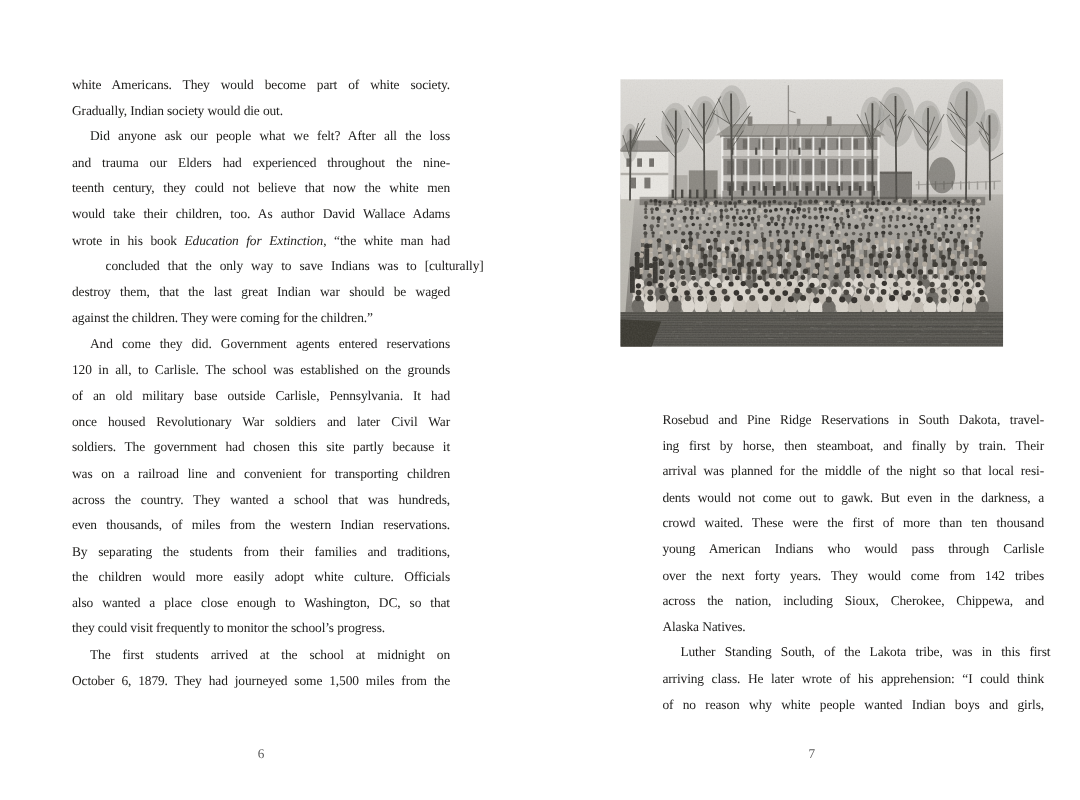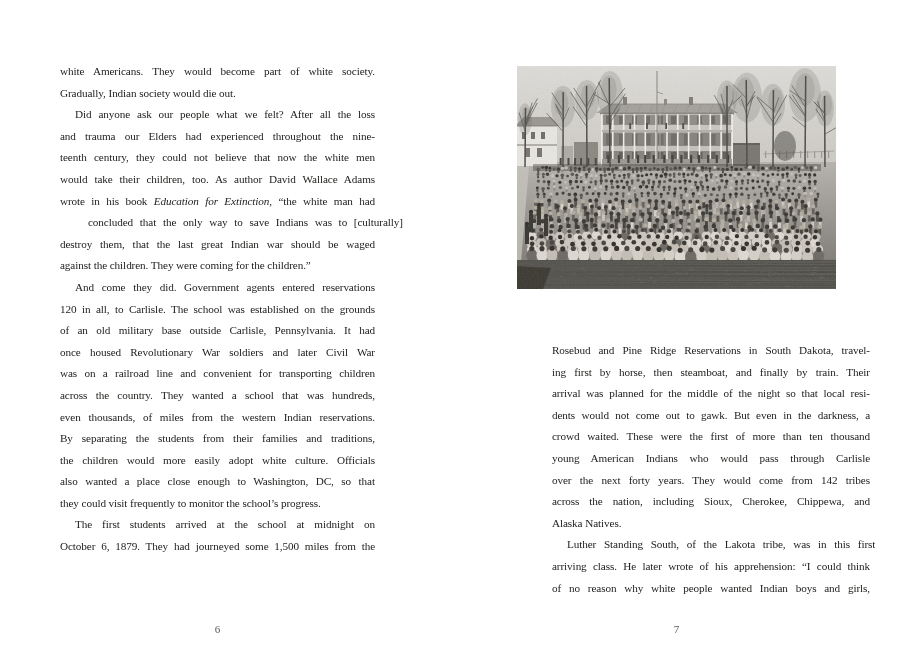--- a/index.html
+++ b/index.html
@@ -48,20 +48,21 @@
         <div class="line"><span style="word-spacing: 4.56406px;"><span>teenth century, they could not believe that now the white men</span></span></div>
         <div class="line"><span style="word-spacing: 4.21354px;"><span>would take their children, too. As author David Wallace Adams</span></span></div>
         <div class="line"><span style="word-spacing: 3.68906px;"><span>wrote in his book </span><em>Education for Extinction</em><span>, “the white man had</span></span></div>
         <div class="line"><span style="word-spacing: 4.04375px; margin-left: 28px;"><span>concluded that the only way to save Indians was to [culturally]</span></span></div>
         <div class="line"><span style="word-spacing: 5.16406px;"><span>destroy them, that the last great Indian war should be waged</span></span></div>
         <div class="line"><span><span>against the children. They were coming for the children.”</span></span></div>
         <div class="line" style="padding-left: 15px;"><span style="word-spacing: 4.97098px;"><span>And come they did. Government agents entered reservations</span></span></div>
         <div class="line"><span style="word-spacing: 2.78693px;"><span>120 in all, to Carlisle. The school was established on the grounds</span></span></div>
         <div class="line"><span style="word-spacing: 5.6875px;"><span>of an old military base outside Carlisle, Pennsylvania. It had</span></span></div>
         <div class="line"><span style="word-spacing: 6.51172px;"><span>once housed Revolutionary War soldiers and later Civil War</span></span></div>
+        <div class="line"><span style="word-spacing: 4.58507px;"><span>soldiers. The government had chosen this site partly because it</span></span></div>
         <div class="line"><span style="word-spacing: 4.6684px;"><span>was on a railroad line and convenient for transporting children</span></span></div>
         <div class="line"><span style="word-spacing: 5.62153px;"><span>across the country. They wanted a school that was hundreds,</span></span></div>
         <div class="line"><span style="word-spacing: 5.11914px;"><span>even thousands, of miles from the western Indian reservations.</span></span></div>
         <div class="line"><span style="word-spacing: 6.24414px;"><span>By separating the students from their families and traditions,</span></span></div>
         <div class="line"><span style="word-spacing: 6.10547px;"><span>the children would more easily adopt white culture. Officials</span></span></div>
         <div class="line"><span style="word-spacing: 4.85781px;"><span>also wanted a place close enough to Washington, DC, so that</span></span></div>
         <div class="line"><span><span>they could visit frequently to monitor the school’s progress.</span></span></div>
         <div class="line" style="padding-left: 15px;"><span style="word-spacing: 7.32639px;"><span>The first students arrived at the school at midnight on</span></span></div>
         <div class="line"><span style="word-spacing: 3.14219px;"><span>October 6, 1879. They had journeyed some 1,500 miles from the</span></span></div>
       </div>

